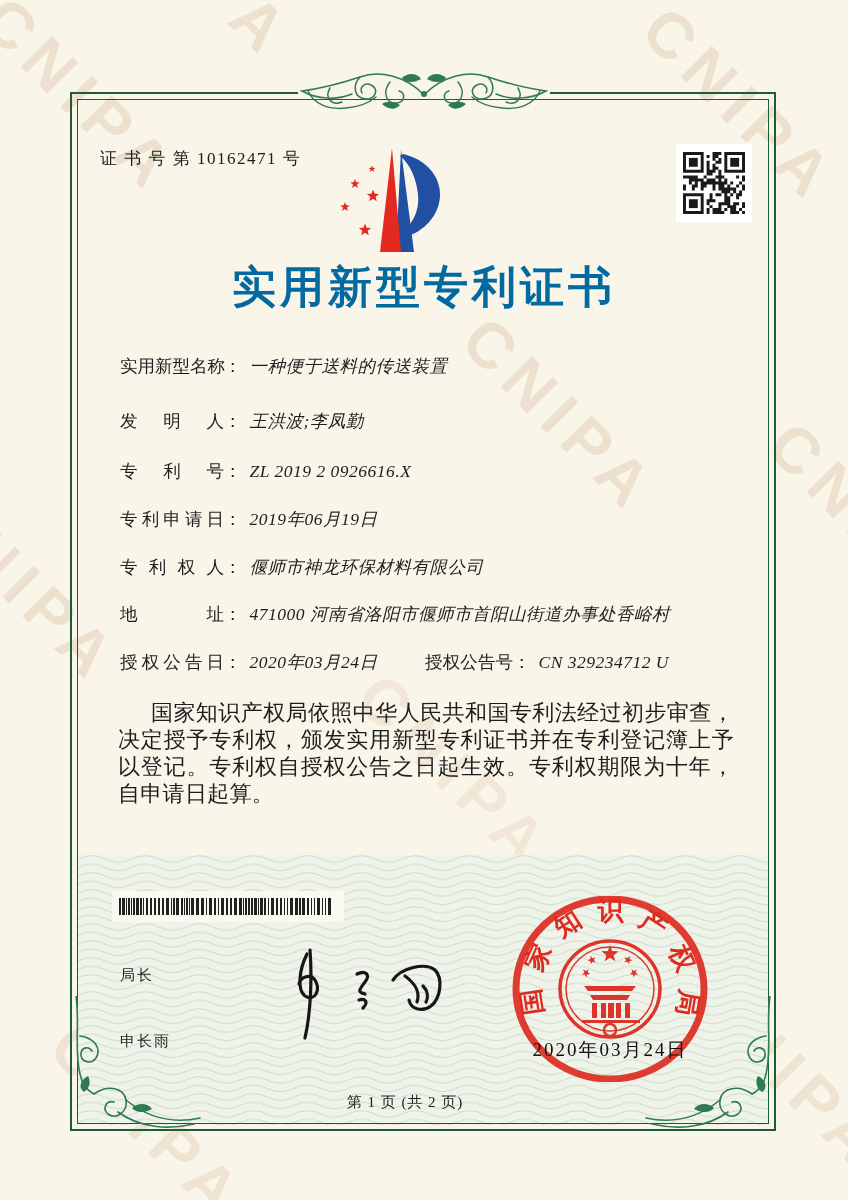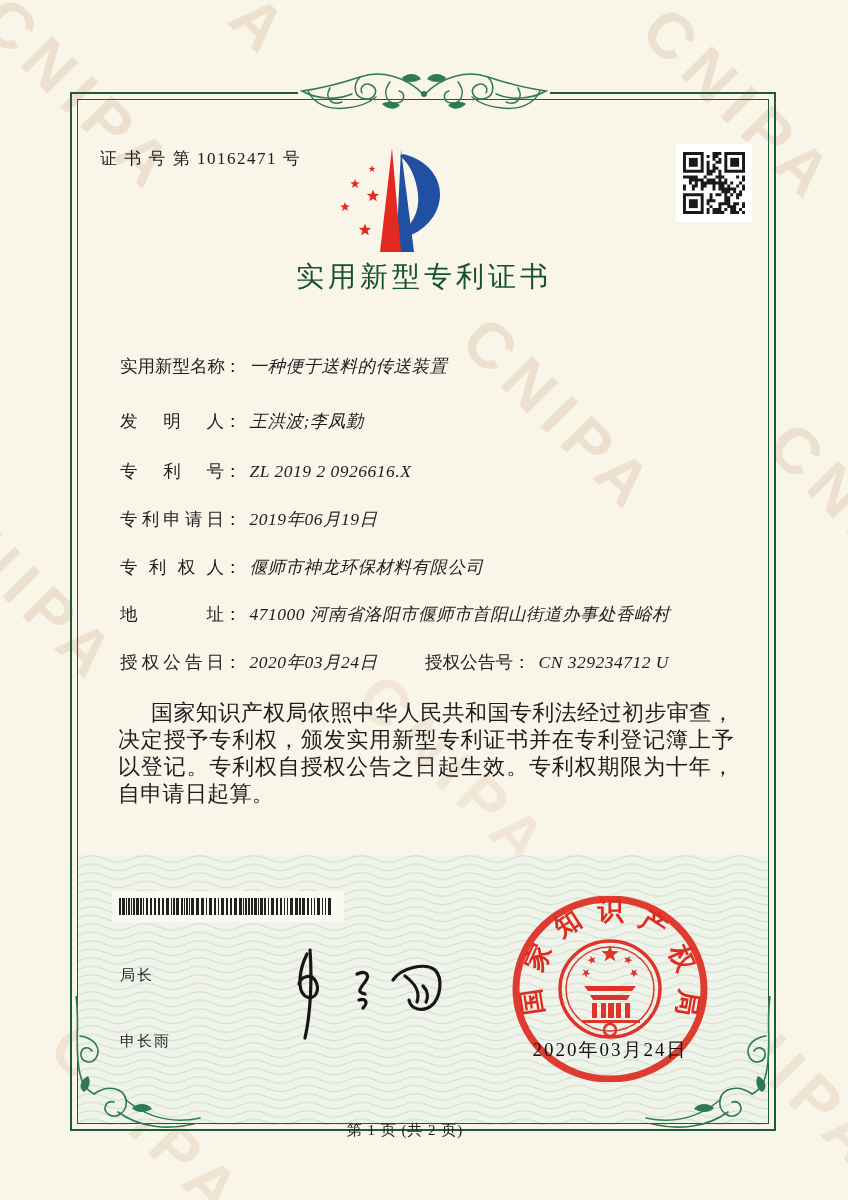--- a/index.html
+++ b/index.html
@@ -31,41 +31,41 @@
   
   .waves-panel{position:absolute;z-index:1;left:78px;top:855px;width:690px;height:270px;}
   
   .content{position:absolute;z-index:3;left:0;top:0;width:848px;height:1200px;}
   .cert-no{position:absolute;left:100px;top:147px;font-size:17px;letter-spacing:1.5px;color:#1c1c1c;}
   .logo{position:absolute;left:340px;top:144px;}
   .qr{position:absolute;left:676px;top:144px;width:76px;height:78px;background:#fff;
       display:flex;align-items:center;justify-content:center;}
   .doc-title{
     position:absolute;left:424px;top:258px;transform:translateX(-50%);
-    font-size:28px;font-weight:normal;letter-spacing:4px;color:#14532d;white-space:nowrap;
+    font-size:44px;font-weight:bold;letter-spacing:4px;color:#0369a1;white-space:nowrap;
   }
   .frow{position:absolute;left:120px;height:26px;font-size:17.5px;color:#1e1e1e;white-space:nowrap;}
   .flabel{display:inline-flex;justify-content:space-between;width:104px;vertical-align:bottom;}
   .fcolon{margin-right:8px;}
   .fvalue{letter-spacing:.5px;font-style:italic;}
   .fgroup2{position:absolute;left:305px;top:0;}
   .fgroup2 .flabel{width:88px;}
   .paras{position:absolute;left:118px;top:699px;width:616px;font-size:22px;line-height:27px;
          color:#1d1d1d;letter-spacing:.3px;text-align:justify;}
   .paras p{margin:0;text-indent:33px;}
   .barcode-wrap{position:absolute;left:112px;top:891px;width:232px;height:31px;background:#f9f8f1;
                 display:flex;align-items:center;justify-content:center;}
   .officer{position:absolute;left:120px;font-size:15px;letter-spacing:2px;color:#262626;
            font-family:"Liberation Sans","DejaVu Sans",sans-serif;}
   .officer.title{top:966px;}
   .officer.name{top:1032px;}
   .signature{position:absolute;left:255px;top:946px;}
   .seal{position:absolute;left:512px;top:896px;}
   .page-info{position:absolute;left:405px;top:1093px;transform:translateX(-50%);
-             font-size:15px;color:#1f1f1f;letter-spacing:1px;white-space:nowrap;margin-top:28px;}
+             font-size:15px;color:#1f1f1f;letter-spacing:1px;white-space:nowrap;}
   .cont-note{position:absolute;left:408px;top:1139px;transform:translateX(-50%);
              width:180px;height:41px;background:#fffdf8;display:flex;align-items:center;justify-content:center;
              font-size:15.5px;letter-spacing:2px;color:#1d1d1d;white-space:nowrap;}
 </style>
 </head>
 <body>
 
 <div class="page">
 
   <div class="wm" style="left:80px;top:95px">CNIPA</div>

